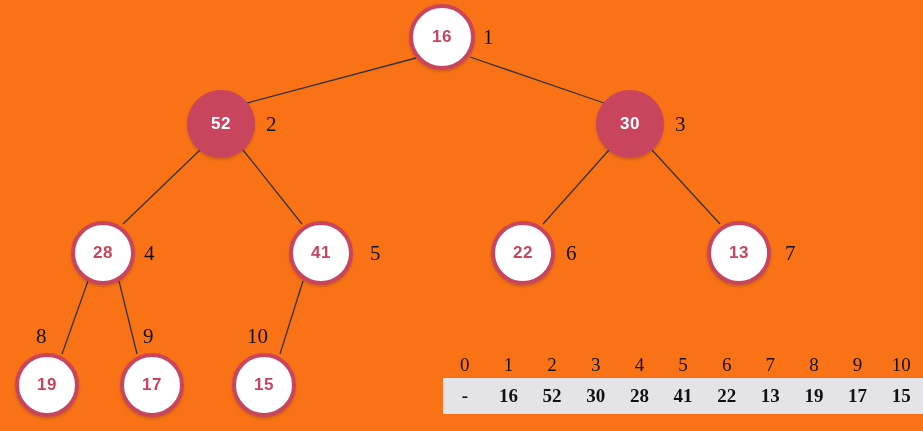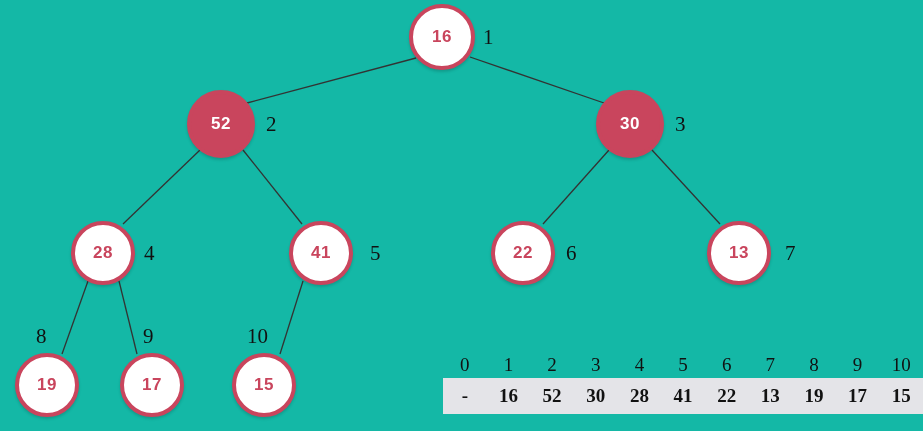--- a/index.html
+++ b/index.html
@@ -7,21 +7,21 @@
     padding: 0;
     background: #ffffff;
   }
   body {
     font-family: "Liberation Serif", serif;
   }
   #canvas {
     position: relative;
     width: 923px;
     height: 431px;
-    background: #14b8a6;
+    background: #f97316;
     overflow: hidden;
   }
   #tree-svg {
     position: absolute;
     left: 0;
     top: 0;
     width: 923px;
     height: 431px;
   }
   .node-circle {

